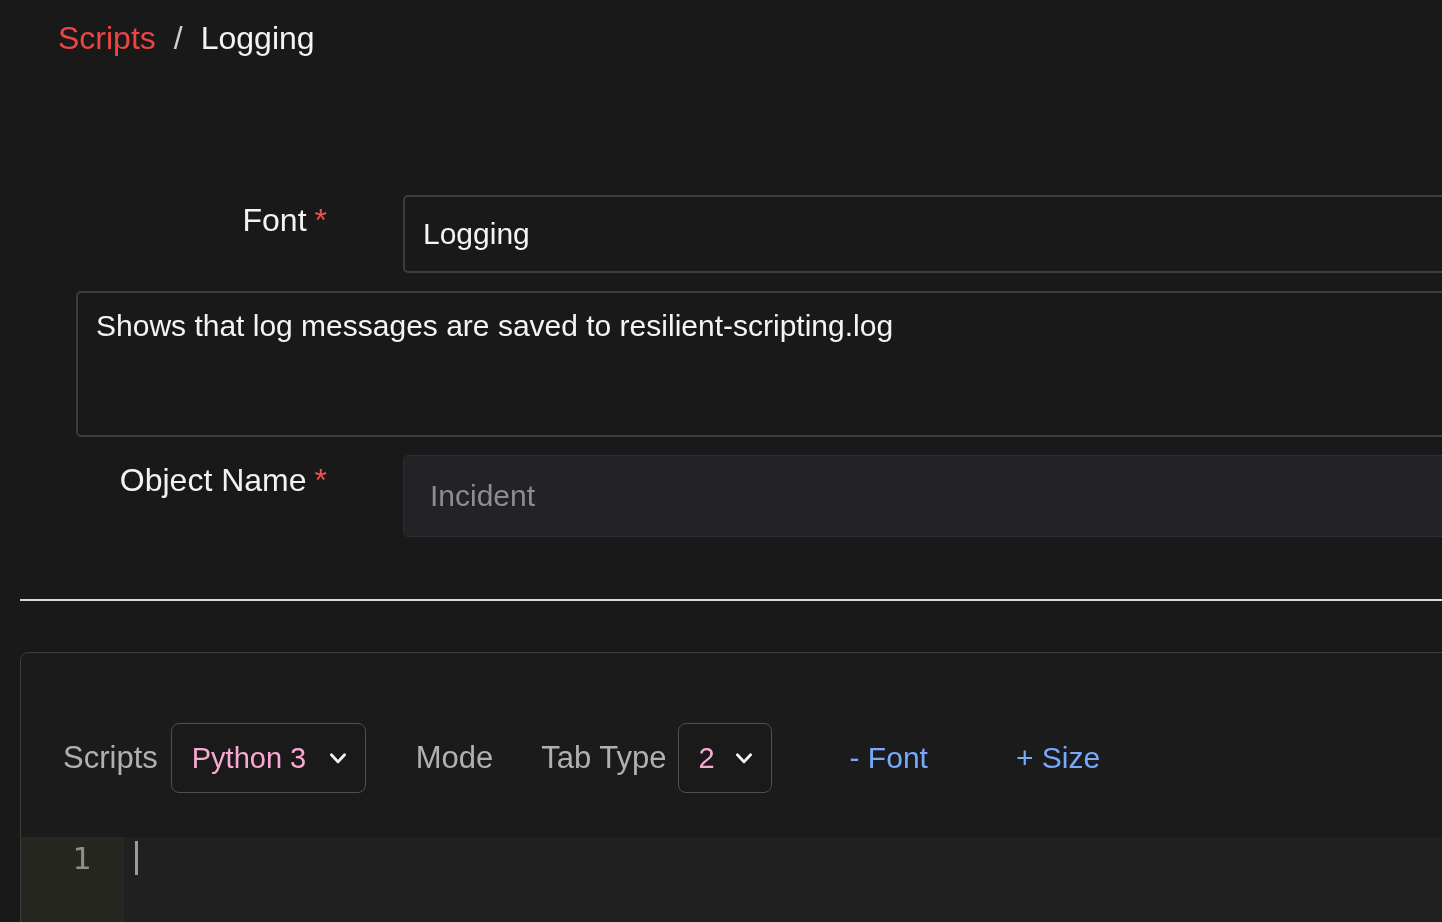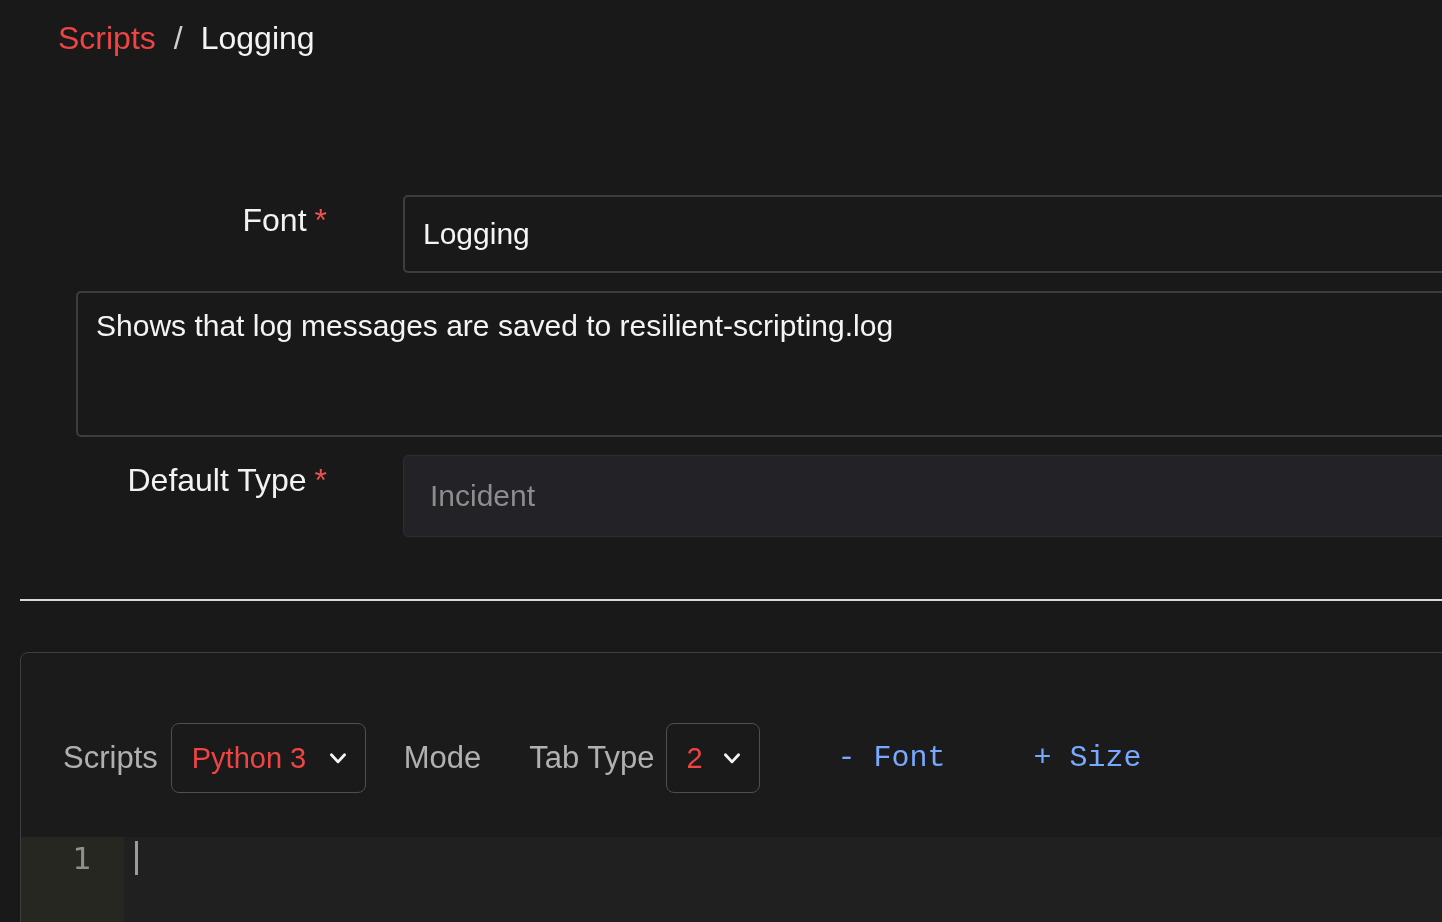--- a/index.html
+++ b/index.html
@@ -60,33 +60,33 @@
     position: absolute; top: 652px; left: 20px; right: -12px; bottom: -12px;
     background: #1b1b1c; border: 1px solid #3e3e40; border-radius: 8px;
     overflow: hidden;
   }
   .editor-toolbar {
     margin: 70px 0 0 42px;
     display: flex; align-items: center;
   }
   .tb-label { font-size: 31px; color: #b0b0b0; }
   .lbl-language { margin-right: 13px; }
-  .lbl-mode { margin-left: 38px; margin-right: 13px; }
+  .lbl-mode { margin-left: 50px; margin-right: 13px; }
   .lbl-tabsize { margin-left: 35px; margin-right: 11px; }
   .select-box {
     height: 70px; border: 1px solid #4f4f4f; border-radius: 8px;
     background: #1a1a1b; display: flex; align-items: center;
     justify-content: space-between; padding: 0 16px 0 20px;
-    font-size: 29px; color: #ef4444; cursor: pointer;
+    font-size: 29px; color: #f9a8d4; cursor: pointer;
   }
   .sel-language { width: 195px; }
   .sel-mode { width: 175px; }
   .sel-tabsize { width: 94px; }
   .chevron { display: inline-flex; margin-left: 10px; }
-  .font-link { color: #78a9ff; font-size: 30px; cursor: pointer; text-decoration: none; font-family: Liberation Mono, monospace; }
+  .font-link { color: #78a9ff; font-size: 30px; cursor: pointer; text-decoration: none; }
   .font-minus { margin-left: 78px; }
   .font-plus { margin-left: 88px; }
 
   
   .code-editor {
     margin-top: 44px;
     font-family: "DejaVu Sans Mono", monospace;
     font-size: 31px; line-height: 42px;
     cursor: text;
   }
@@ -122,21 +122,21 @@
 </div>
 
 <div class="form-row row-desc">
   <div class="field-wrap">
     <textarea class="text-area" style="">Shows that log messages are saved to resilient-scripting.log</textarea>
   </div>
 </div>
 
 <div class="form-row row-obj">
   <div class="form-label">
-    <span>Default Type</span><span class="req">*</span>
+    <span>Object Name</span><span class="req">*</span>
   </div>
   <div class="field-wrap">
     <input class="text-input disabled" type="text" disabled="" value="Incident" style="">
   </div>
 </div>
 
 <hr class="divider">
 
 <section class="editor-card">
 

